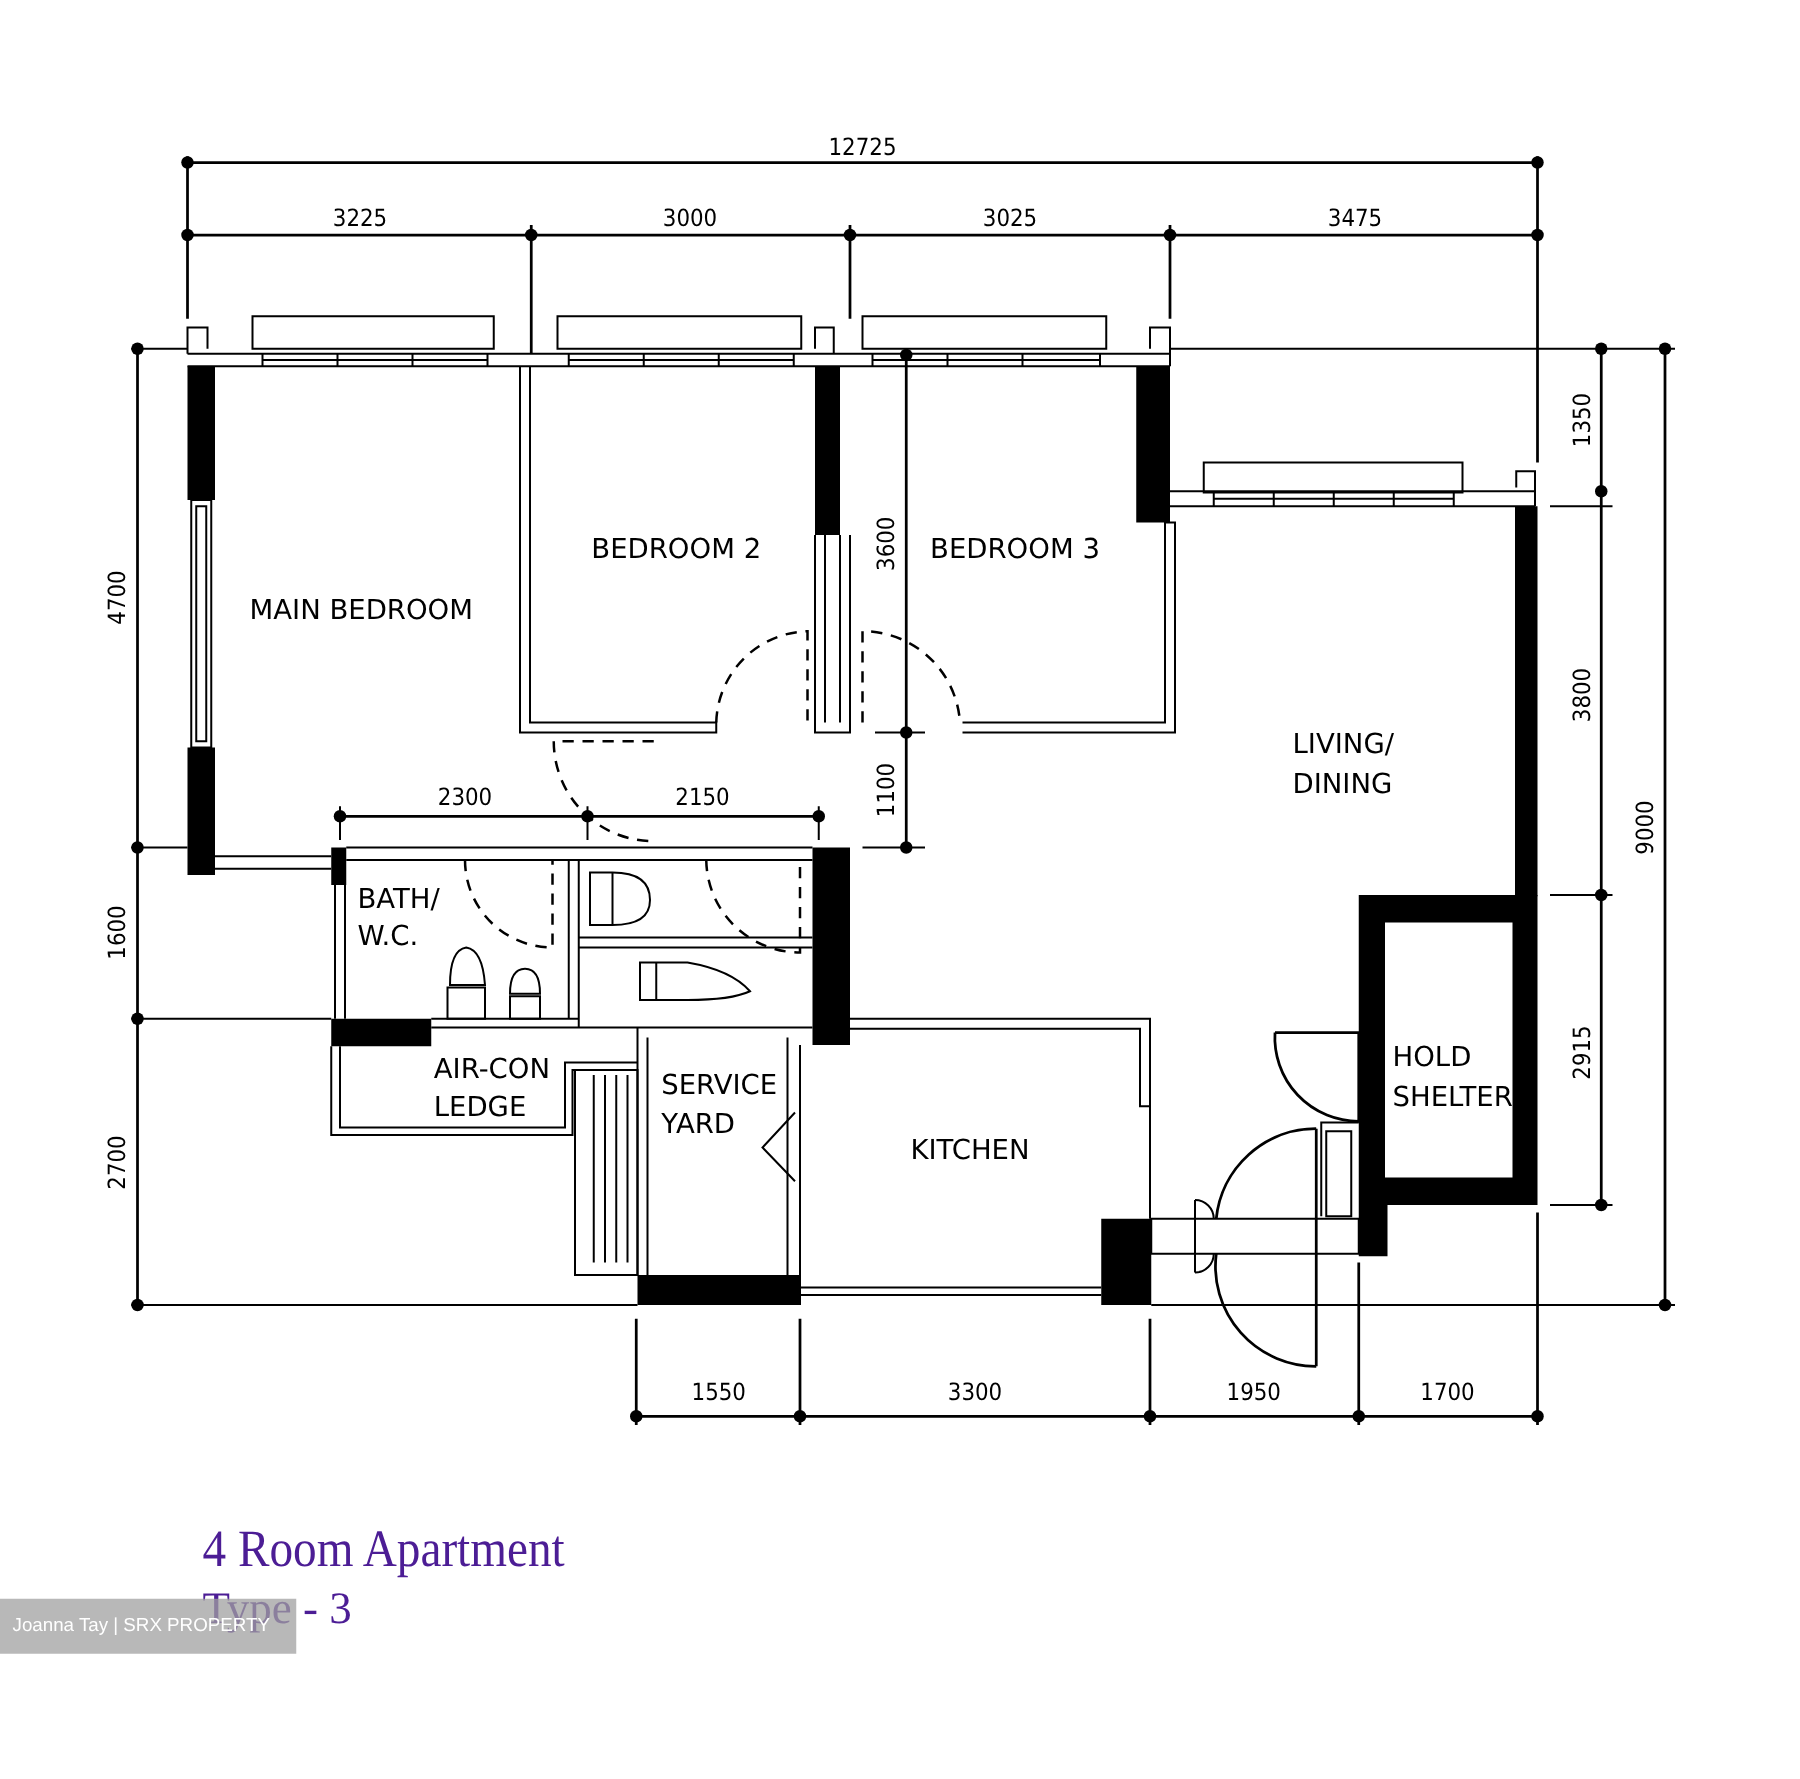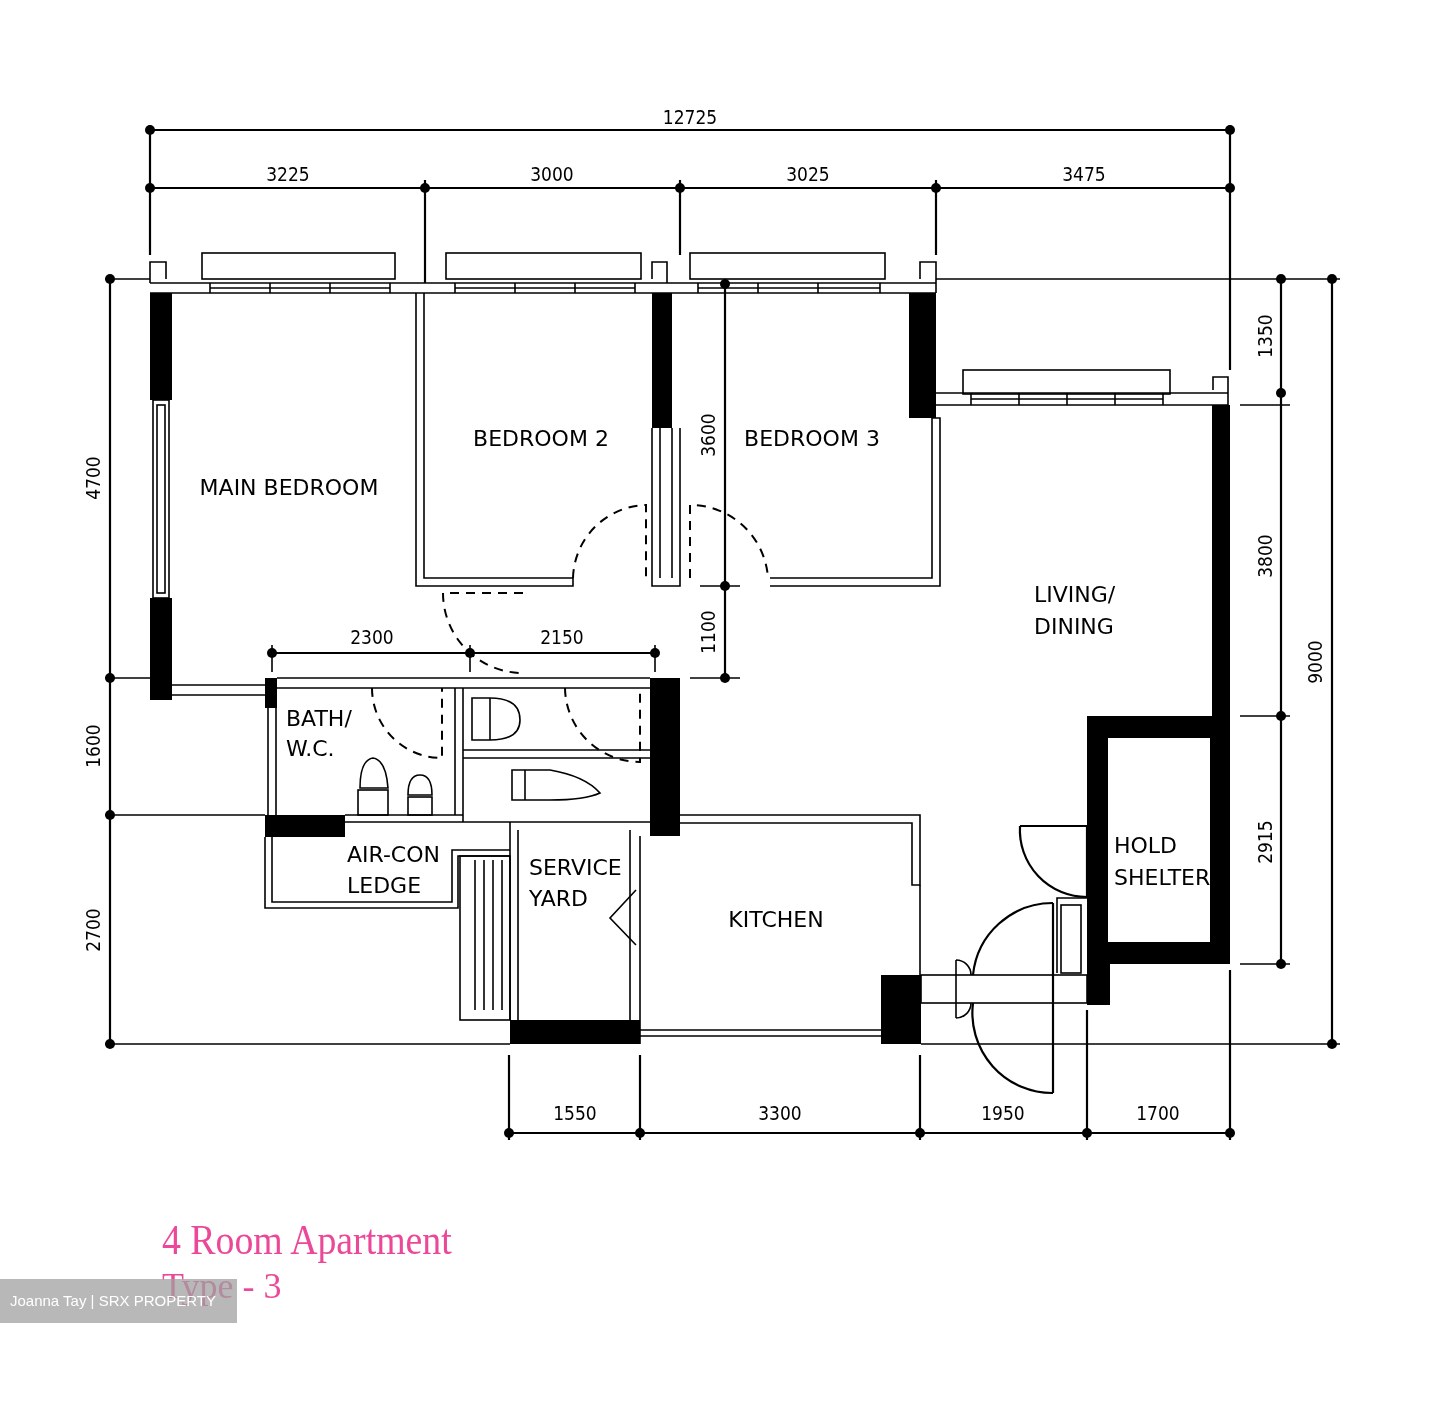--- a/index.html
+++ b/index.html
@@ -5,21 +5,21 @@
   html, body { margin: 0; padding: 0; background: #ffffff; }
   body { width: 1440px; height: 1423px; position: relative; overflow: hidden; }
   svg#plan { position: absolute; left: 0; top: 0; width: 1440px; height: 1423px; }
   .ln { stroke: #000; stroke-width: 2.2; fill: none; }
   .thin { stroke: #000; stroke-width: 1.6; fill: none; }
   .dash { stroke: #000; stroke-width: 2; fill: none; stroke-dasharray: 9 7; }
   .wall { fill: #000; }
   .dot { fill: #000; }
   .dim { font-family: "DejaVu Sans", sans-serif; font-size: 19px; fill: #000; font-stretch: condensed; }
   .room { font-family: "DejaVu Sans", sans-serif; font-size: 22px; fill: #000; }
-  .title-block { position: absolute; left: 162px; top: 1214px; font-family: "Liberation Serif", serif; color: #ec4899; }
+  .title-block { position: absolute; left: 162px; top: 1214px; font-family: "Liberation Serif", serif; color: #4c1d95; }
   .title-main { font-size: 42px; line-height: 52px; transform: scaleX(0.9); transform-origin: left; }
   .title-sub { font-size: 36px; line-height: 40px; margin-top: 0px; }
   .watermark { position: absolute; left: 0; top: 1279px; width: 237px; height: 44px; background: rgba(160,160,160,0.75);
                color: #fff; font-family: "Liberation Sans", sans-serif; font-size: 15px; line-height: 44px; padding-left: 10px; box-sizing: border-box; }
 </style>
 </head>
 <body>
 
 <svg id="plan" viewBox="0 0 1440 1423" xmlns="http://www.w3.org/2000/svg">
 

